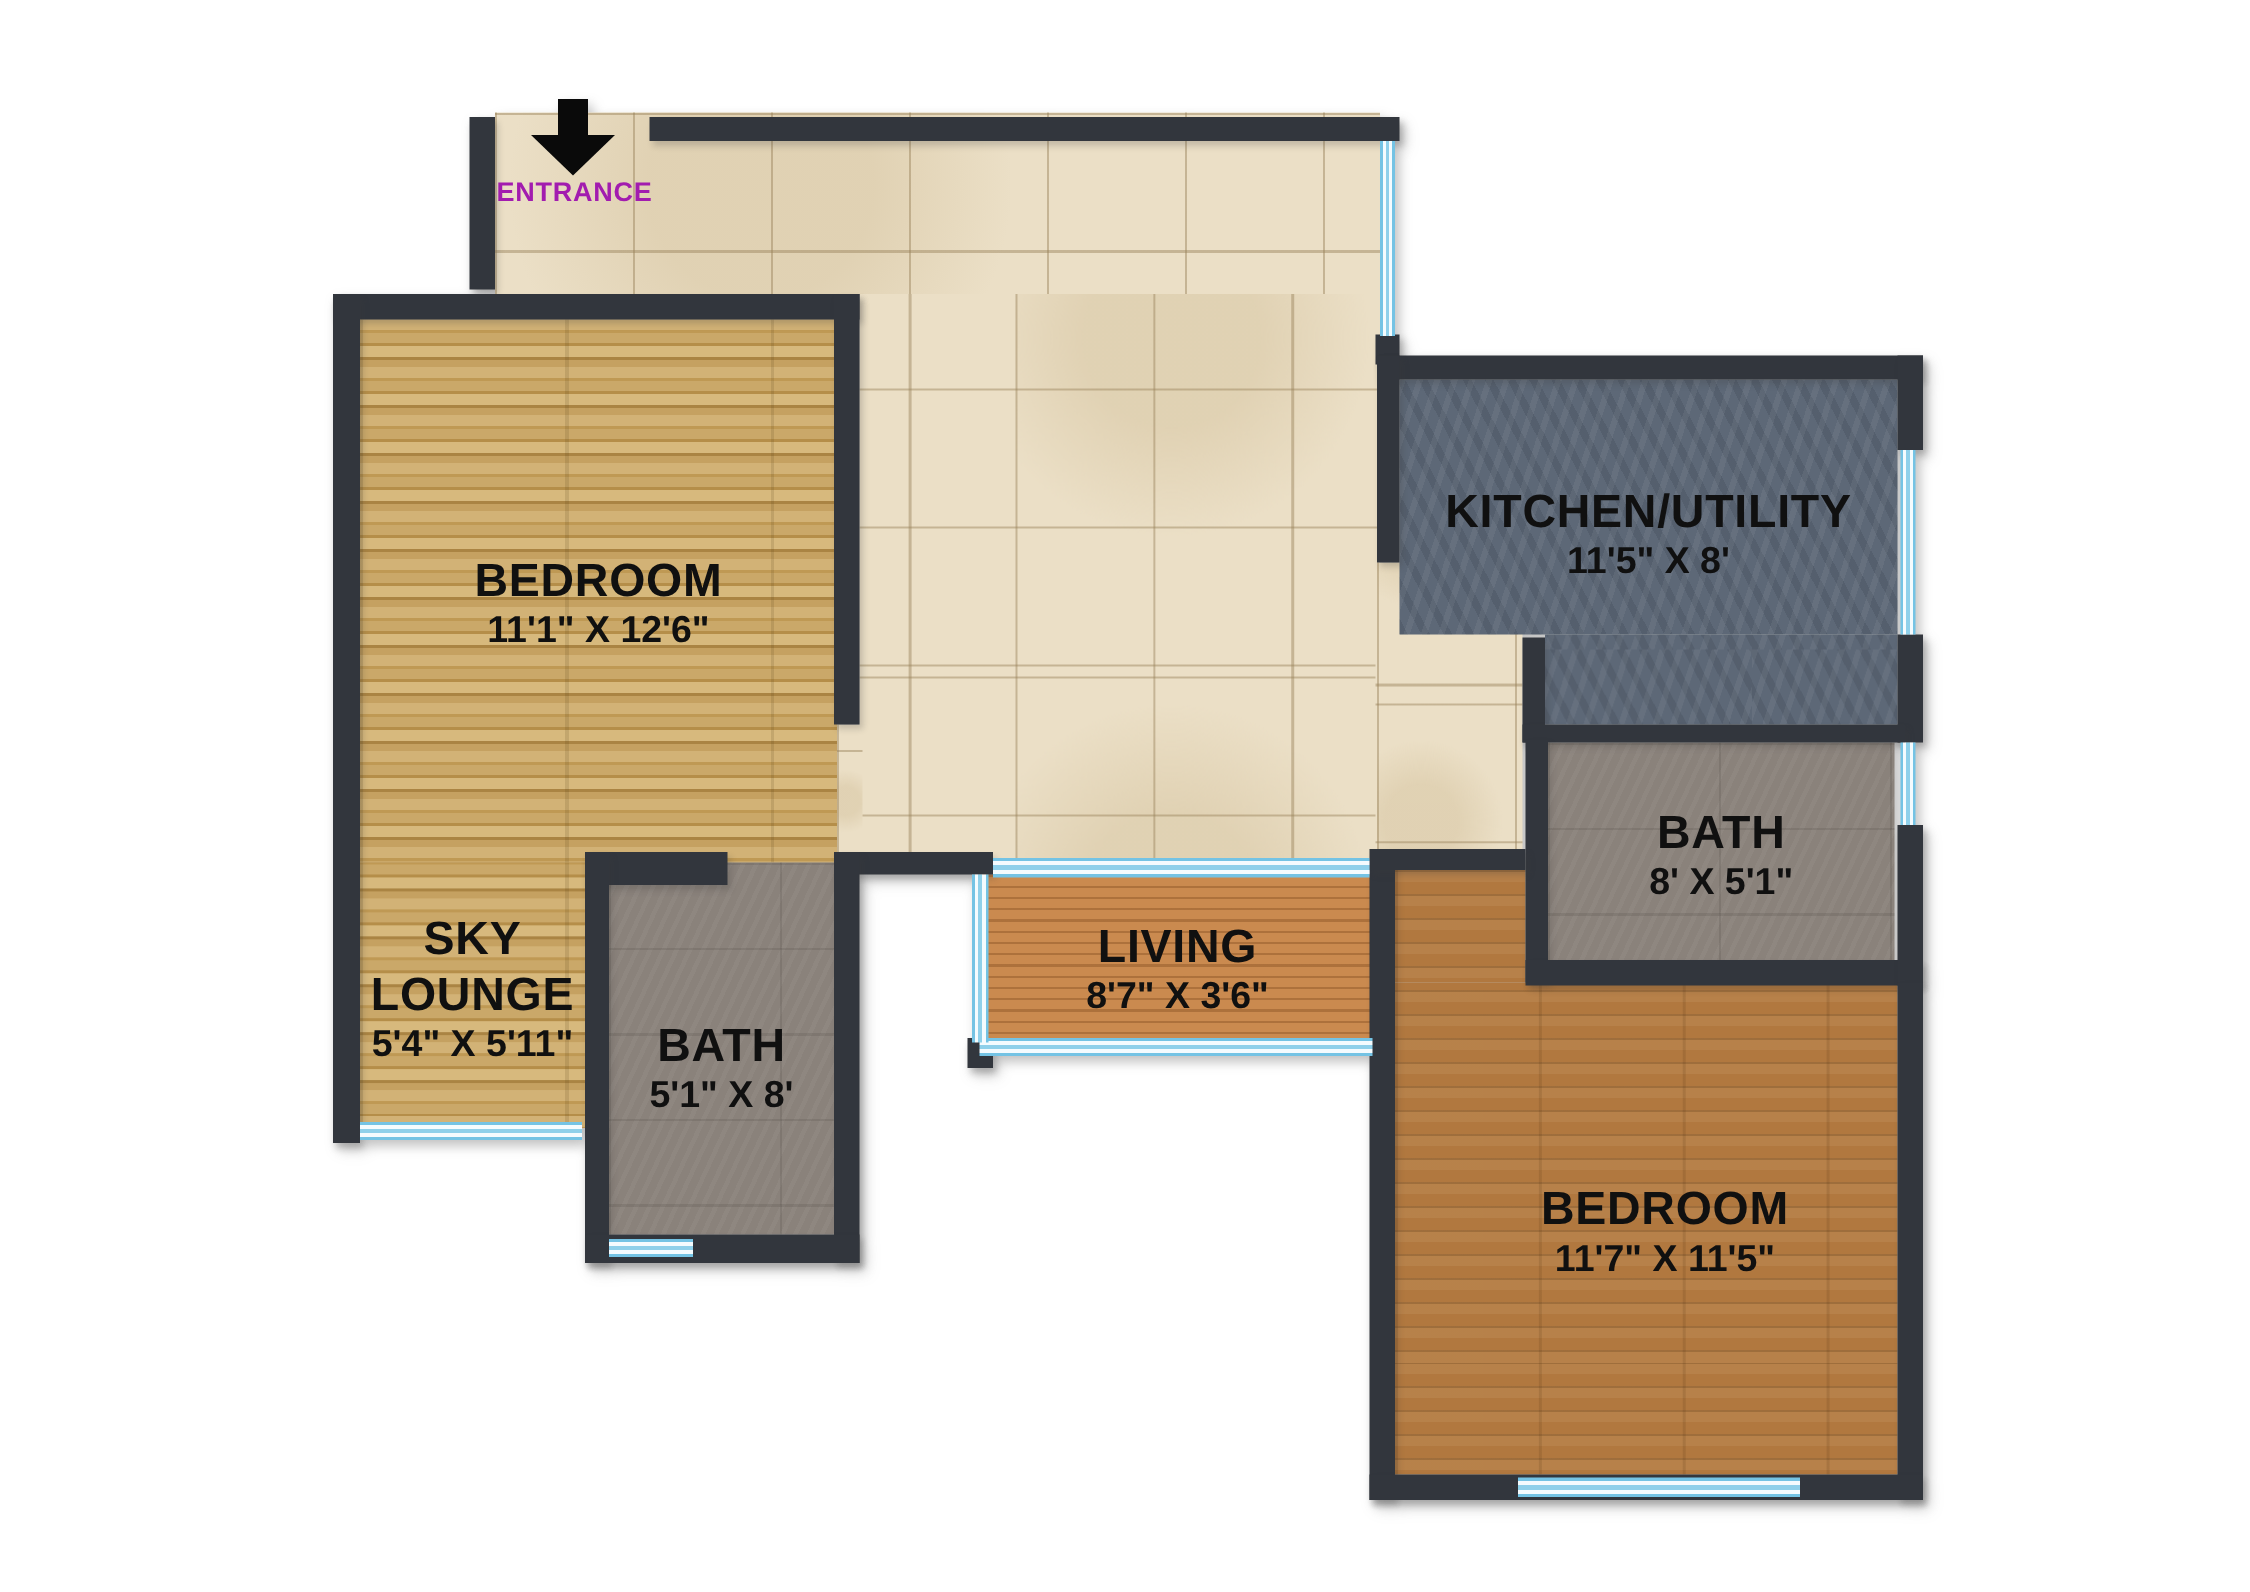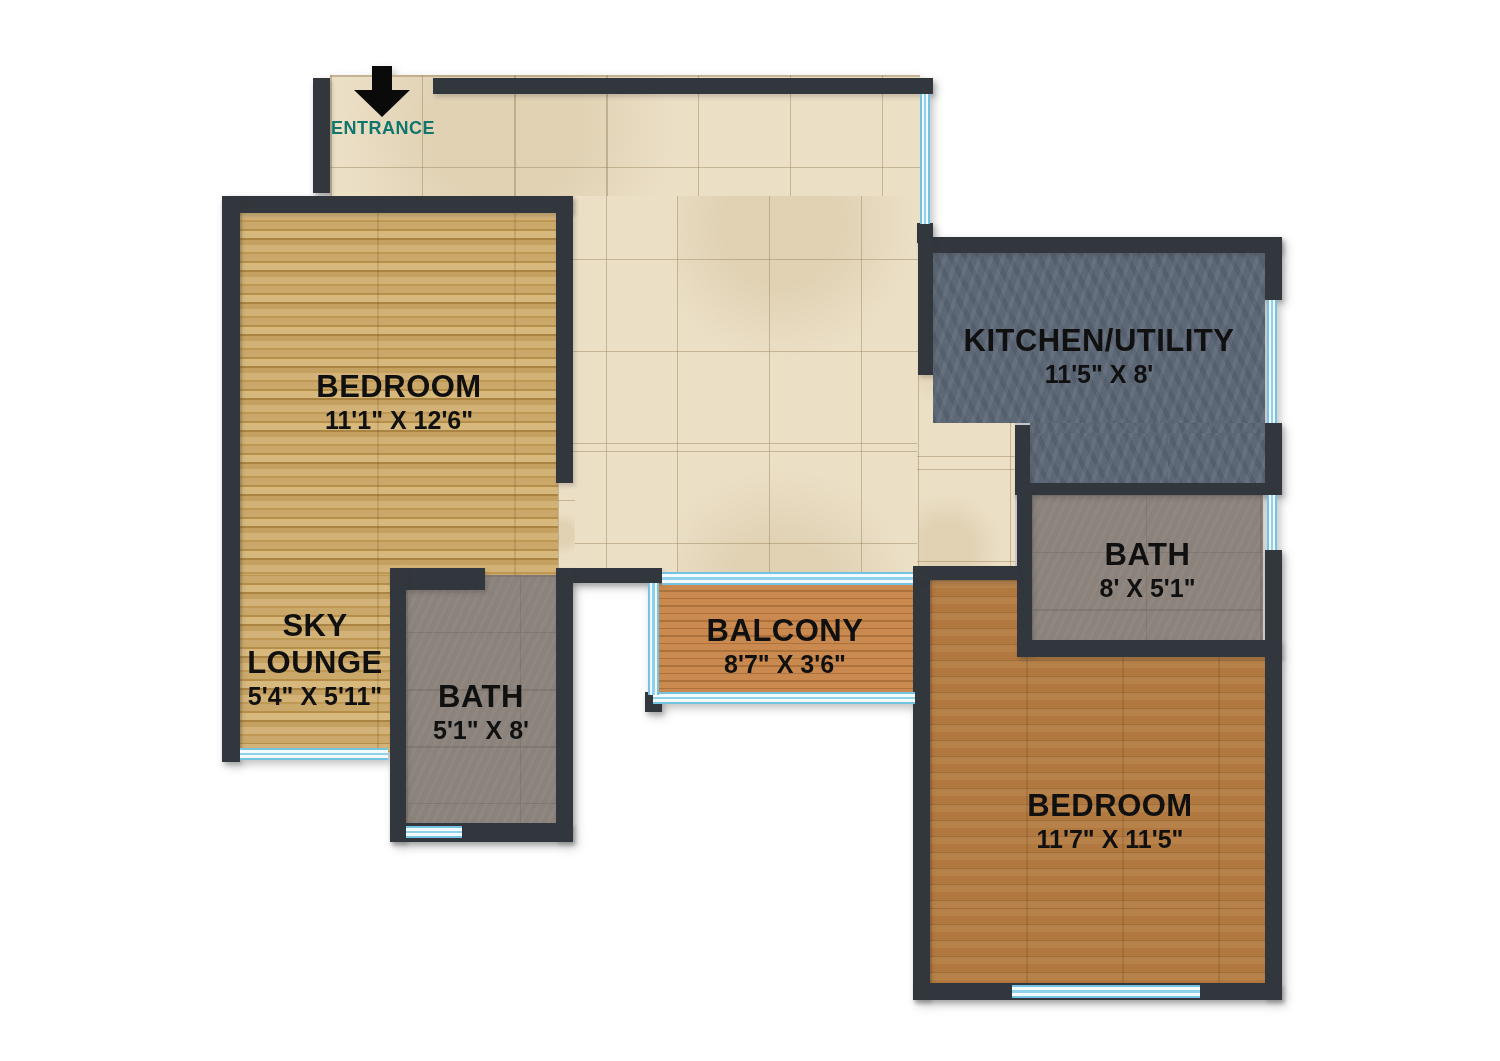--- a/index.html
+++ b/index.html
@@ -28,21 +28,21 @@
   .woodD{background-color:#b1783f;background-image:
      repeating-linear-gradient(90deg, rgba(70,40,10,.14) 0 2px, transparent 2px 96px),
      repeating-linear-gradient(180deg, rgba(70,40,10,.22) 0 1.5px, transparent 1.5px 16px),
      repeating-linear-gradient(180deg, rgba(255,235,200,.08) 0 8px, transparent 8px 16px);}
   .win-h{position:absolute;background:linear-gradient(180deg,#74c3e4 0 17%,#f4fbfe 17% 38%,#8fd0ea 38% 62%,#f4fbfe 62% 83%,#74c3e4 83% 100%);}
   .win-v{position:absolute;background:linear-gradient(90deg,#74c3e4 0 17%,#f4fbfe 17% 38%,#8fd0ea 38% 62%,#f4fbfe 62% 83%,#74c3e4 83% 100%);}
   .label{position:absolute;text-align:center;color:#101010;font-weight:bold;}
   .room-name{font-size:31px;line-height:37px;white-space:nowrap;letter-spacing:.5px;}
   .room-name.wrap{white-space:normal;}
   .room-dims{font-size:25px;line-height:31px;white-space:nowrap;}
-  .entrance-label{position:absolute;font-size:18px;font-weight:bold;letter-spacing:.5px;color:#0f766e;}
+  .entrance-label{position:absolute;font-size:18px;font-weight:bold;letter-spacing:.5px;color:#a21caf;}
   .arrow-shaft{position:absolute;background:#0a0a0a;}
   .arrow-head{position:absolute;width:0;height:0;border-left:28px solid transparent;border-right:28px solid transparent;border-top:27px solid #0a0a0a;}
 </style>
 </head>
 <body>
 
 <div class="plan">
 
   <div class="floor tile" style="left:330px;top:75px;width:590px;height:121px;"></div>
   <div class="floor tile" style="left:573px;top:196px;width:347px;height:376px;background-position:-243px -121px;"></div>
@@ -112,21 +112,21 @@
   </div>
   <div class="label" style="left:240px;top:607px;width:150px;">
     <div class="room-name wrap">SKY LOUNGE</div>
     <div class="room-dims">5'4" X 5'11"</div>
   </div>
   <div class="label" style="left:396px;top:678px;width:170px;">
     <div class="room-name">BATH</div>
     <div class="room-dims">5'1" X 8'</div>
   </div>
   <div class="label" style="left:655px;top:612px;width:260px;">
-    <div class="room-name">BALCONY</div>
+    <div class="room-name">LIVING</div>
     <div class="room-dims">8'7" X 3'6"</div>
   </div>
   <div class="label" style="left:945px;top:787px;width:330px;">
     <div class="room-name">BEDROOM</div>
     <div class="room-dims">11'7" X 11'5"</div>
   </div>
 
 </div>
 
 </body></html>

